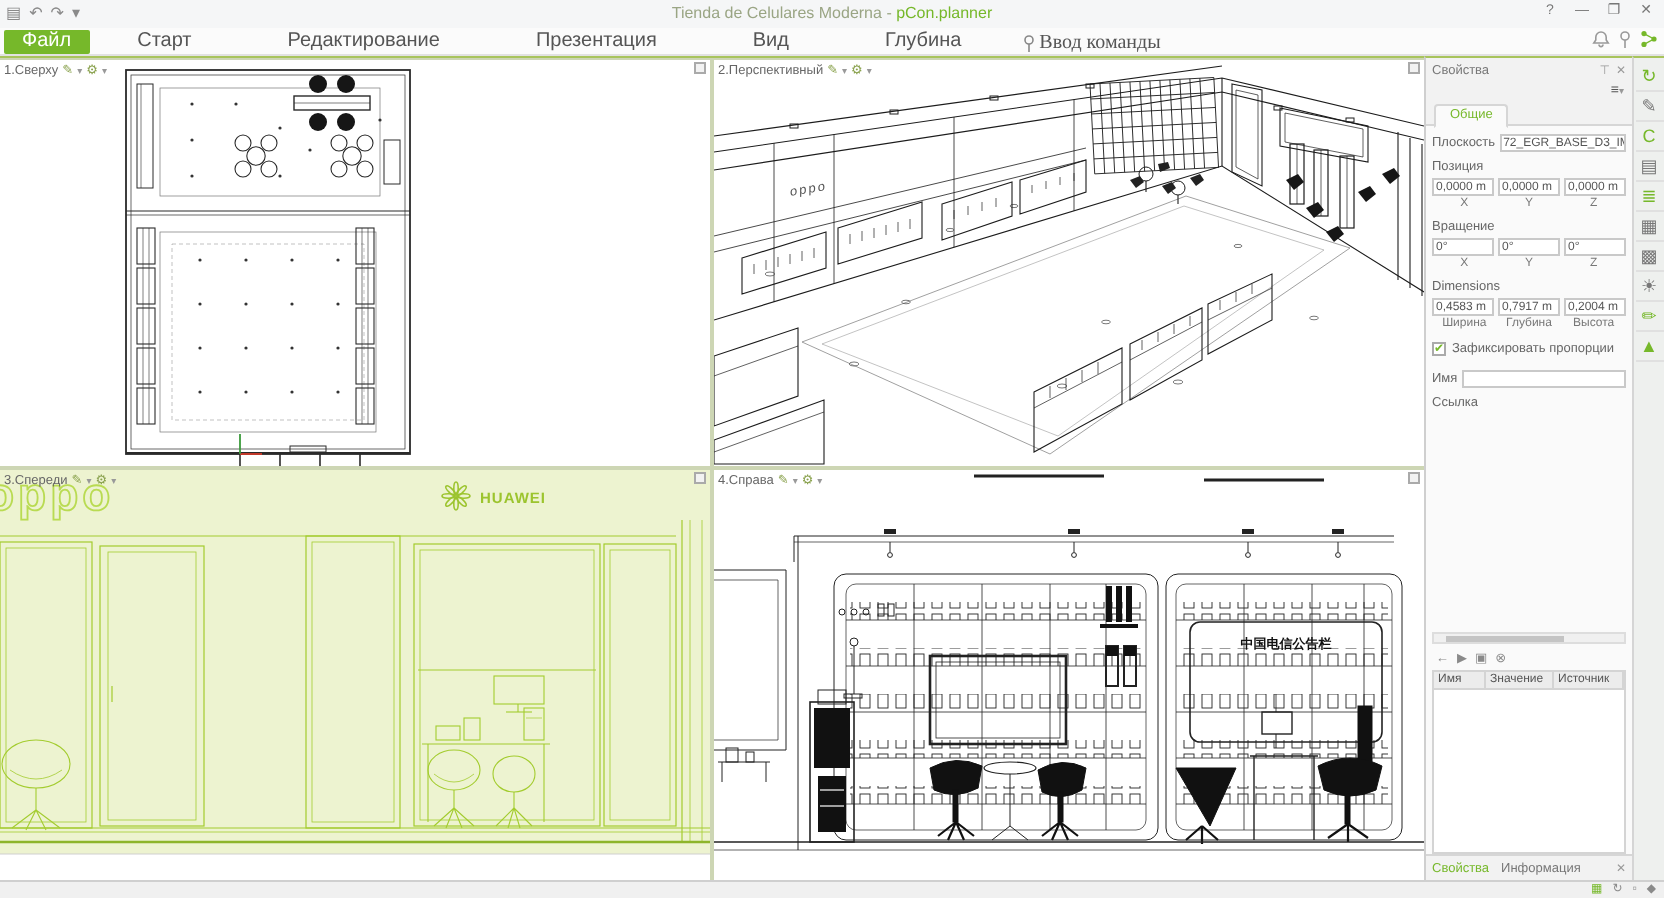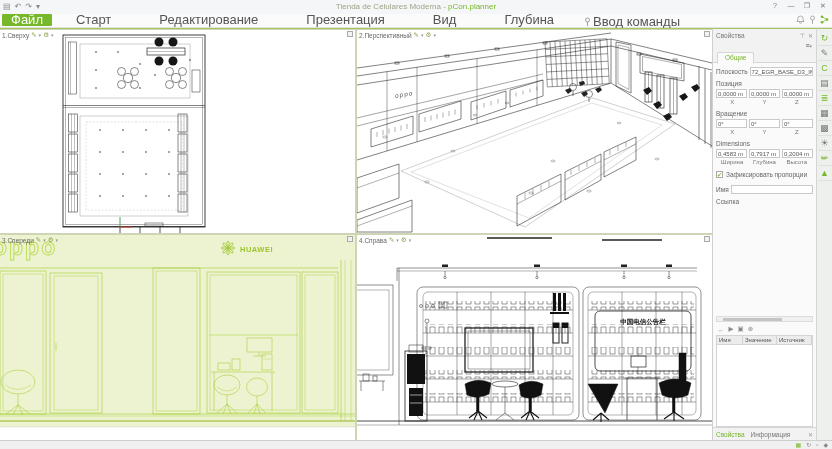--- a/index.html
+++ b/index.html
@@ -11,24 +11,24 @@
   }
   
   .titlebar { position:absolute; left:0; top:0; width:832px; height:14px; background:#f5f6f7; }
   .qaccess { position:absolute; left:3px; top:1px; display:flex; gap:4px; font-size:8px; color:#8a8a8a; line-height:12px;}
   .qaccess span { cursor:default; }
   .title-center { position:absolute; left:0; top:1px; width:100%; text-align:center; font-size:8px; line-height:12px; color:#9aa584; }
   .title-center .app-green { color:#76b82a;margin-top:26px; }
   .winctl { position:absolute; right:2px; top:0; display:flex; gap:2px; font-size:7px; color:#777; }
   .winctl span { width:14px; height:12px; text-align:center; line-height:12px; }
   
-  .menubar { position:absolute; left:0; top:14px; width:832px; height:14px; background:#fbfbfb; border-bottom:1px solid #e2e2e2; display:flex; align-items:flex-start; font-size:13px; }
+  .menubar { position:absolute; left:0; top:14px; width:832px; height:14px; background:#fbfbfb; border-bottom:1px solid #e2e2e2; display:flex; align-items:flex-end; font-size:10px; }
   .menu-file { background:#76b82a; color:#fff; padding:0 9px; height:12px; line-height:12px; margin-left:2px; border-radius:1px; }
   .menu-item { color:#555; padding:0 24px; height:12px; line-height:12px; }
-  .cmd-entry { display:flex; align-items:center; gap:2px; margin-left:6px; color:#555; }
+  .cmd-entry { display:flex; align-items:center; gap:2px; margin-left:6px; color:#555;font-family:Liberation Serif, serif; }
   .menubar-right { position:absolute; right:3px; top:1px; display:flex; gap:4px; align-items:center; }
   
   .viewports { position:absolute; left:0; top:28px; width:712px; height:412px; background:#cdd6b4; border-top:1px solid #a8c45c; }
   .vp { position:absolute; background:#fff; overflow:hidden; }
   .vp1 { left:0; top:1px; width:355px; height:203px; }
   .vp2 { left:357px; top:1px; width:355px; height:203px; }
   .vp3 { left:0; top:206px; width:355px; height:206px; background:#edf3d0; }
   .vp4 { left:357px; top:206px; width:355px; height:206px; }
   .vp svg { position:absolute; left:0; top:0; }
   .vp-label { position:absolute; left:2px; top:1px; font-size:6.5px; color:#666; white-space:nowrap; z-index:5; display:flex; gap:2px; align-items:center;}

